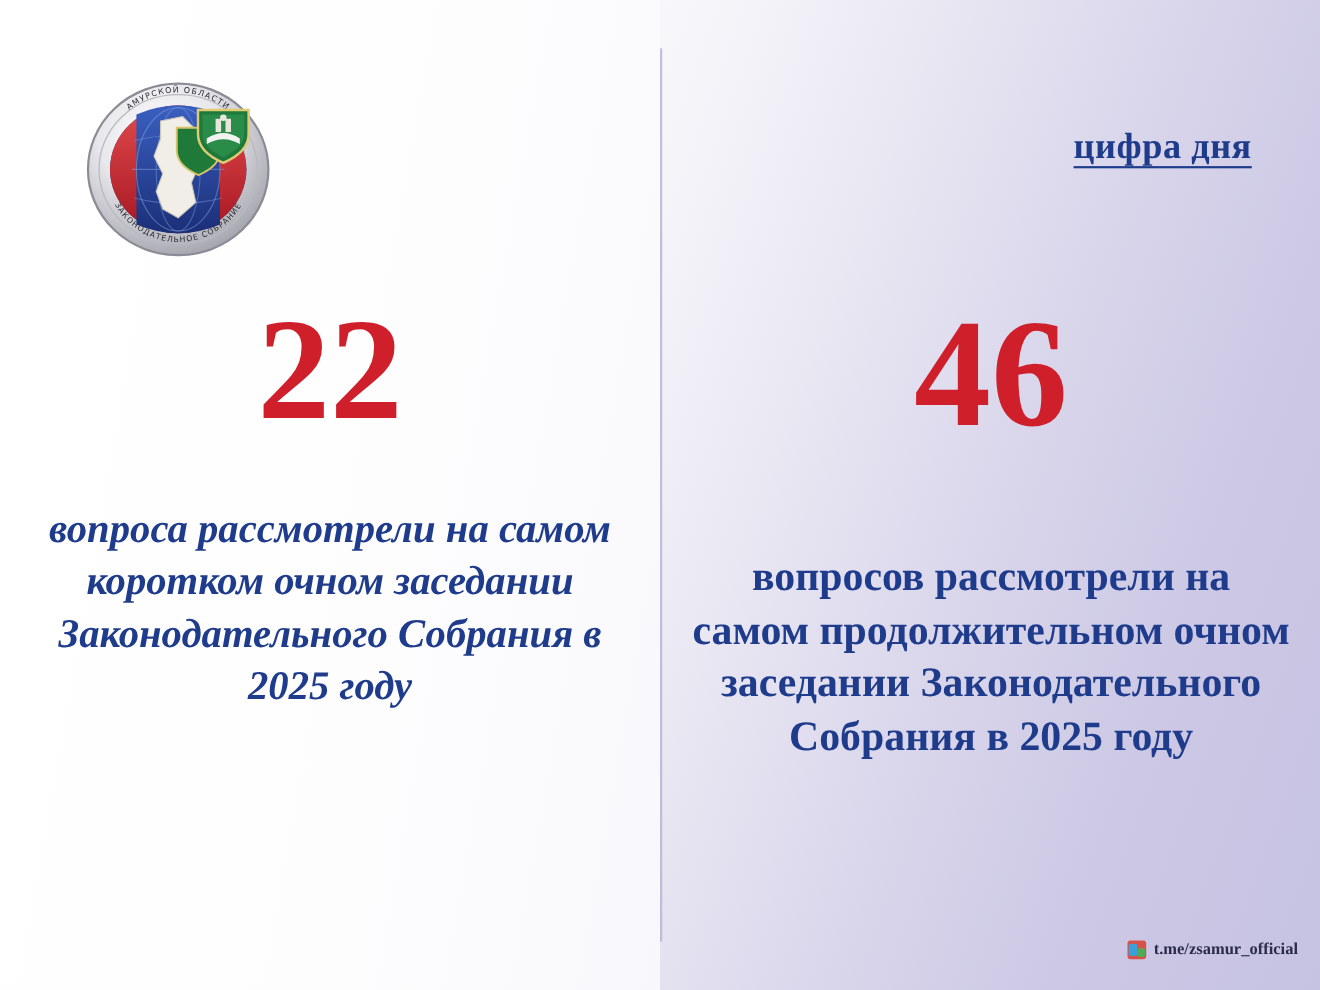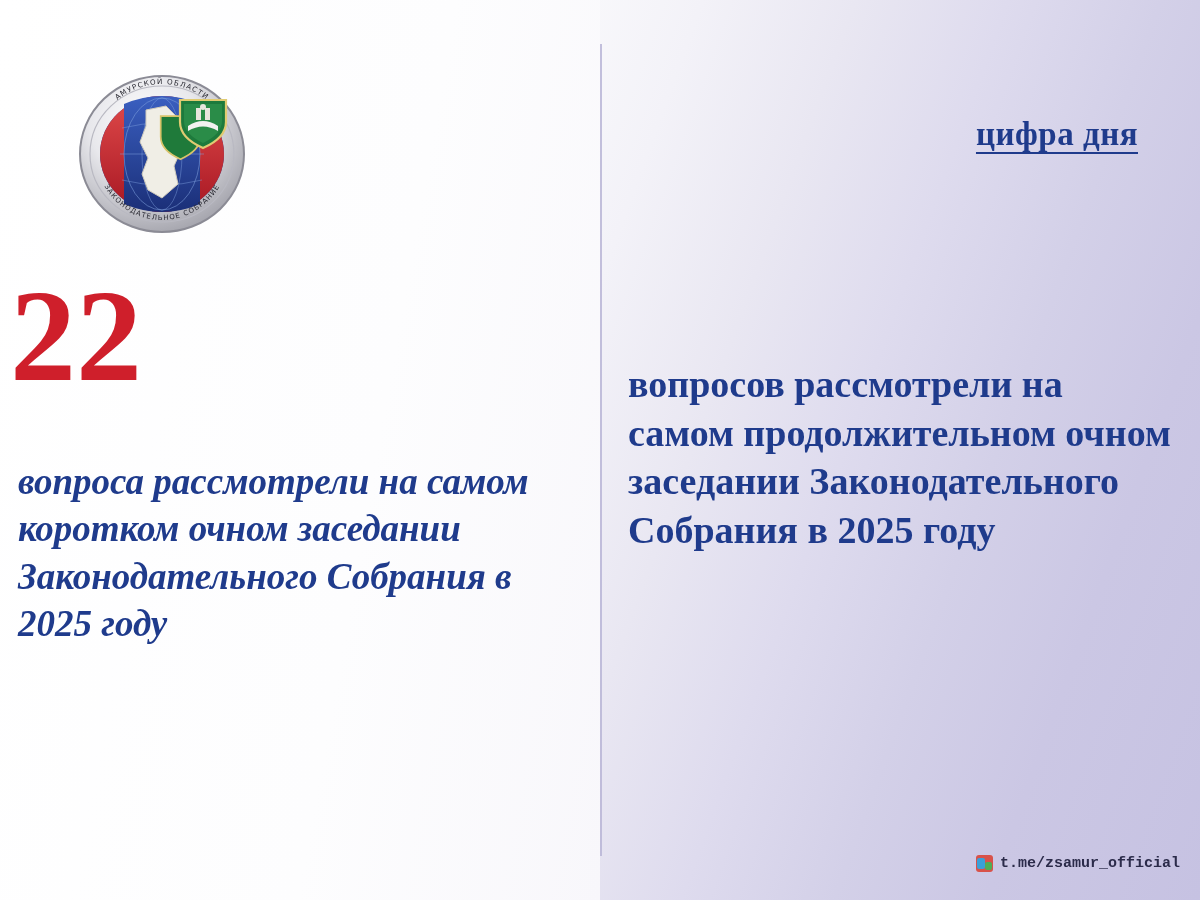--- a/index.html
+++ b/index.html
@@ -72,21 +72,21 @@
     text-decoration: underline;
     text-underline-offset: 7px;
     text-decoration-thickness: 2px;
     letter-spacing: .5px;
   }
 
   
   .col {
     position: absolute;
     top: 270px;
-    text-align: left;
+    text-align: center;
   }
   .col-left  { left: 10px;  width: 580px; }
   .col-right { left: 612px; width: 578px; }
 
   .big-number {
     font-family: "Liberation Serif", serif;
     color: #cf1f2b;
     font-weight: bold;
     line-height: 1;
   }
@@ -112,21 +112,21 @@
   }
 
   
   .footer {
     position: absolute;
     right: 20px;
     bottom: 28px;
     display: flex;
     align-items: center;
     gap: 7px;
-    font-family: Liberation Mono, monospace;
+    font-family: Liberation Serif, serif;
     font-size: 15px;
     font-weight: bold;
     color: #2b2b4a;
   }
   .footer .tg-icon {
     width: 17px;
     height: 17px;
     border-radius: 3px;
     display: inline-block;
     background: #d8524a;
@@ -222,20 +222,21 @@
   </div>
 
   <div class="day-number">цифра дня</div>
 
   <div class="col col-left">
     <div class="big-number">22</div>
     <div class="caption">вопроса рассмотрели на самом коротком очном заседании Законодательного Собрания в 2025 году</div>
   </div>
 
   <div class="col col-right">
+    <div class="big-number">46</div>
     <div class="caption">вопросов рассмотрели на самом продолжительном очном заседании Законодательного Собрания в 2025 году</div>
   </div>
 
   <div class="footer">
     <span class="tg-icon"></span>
     <span>t.me/zsamur_official</span>
   </div>
 </div>
 
 </body></html>

